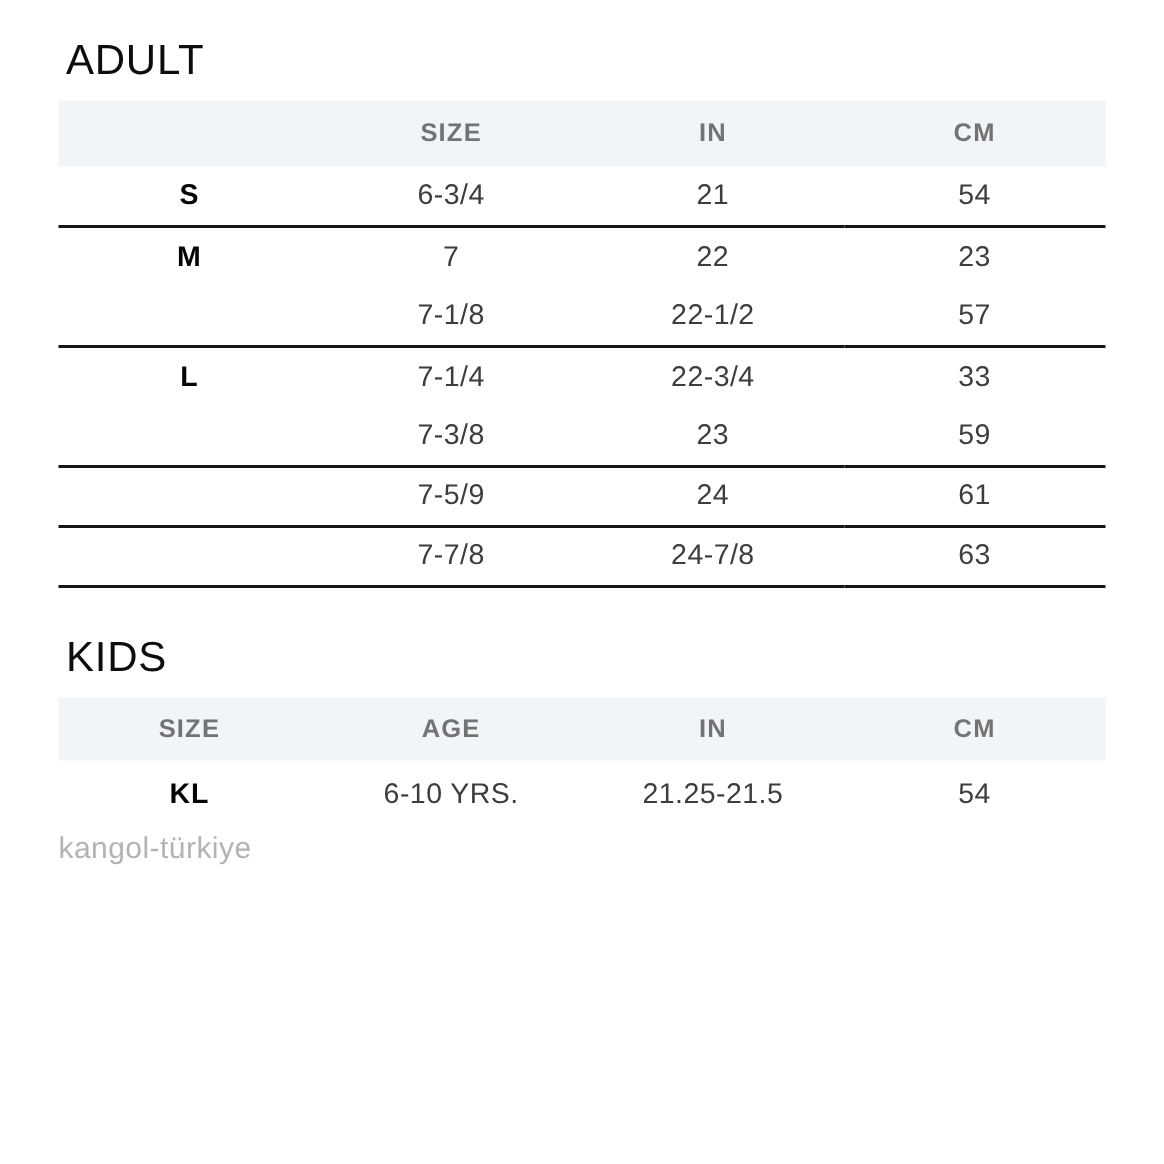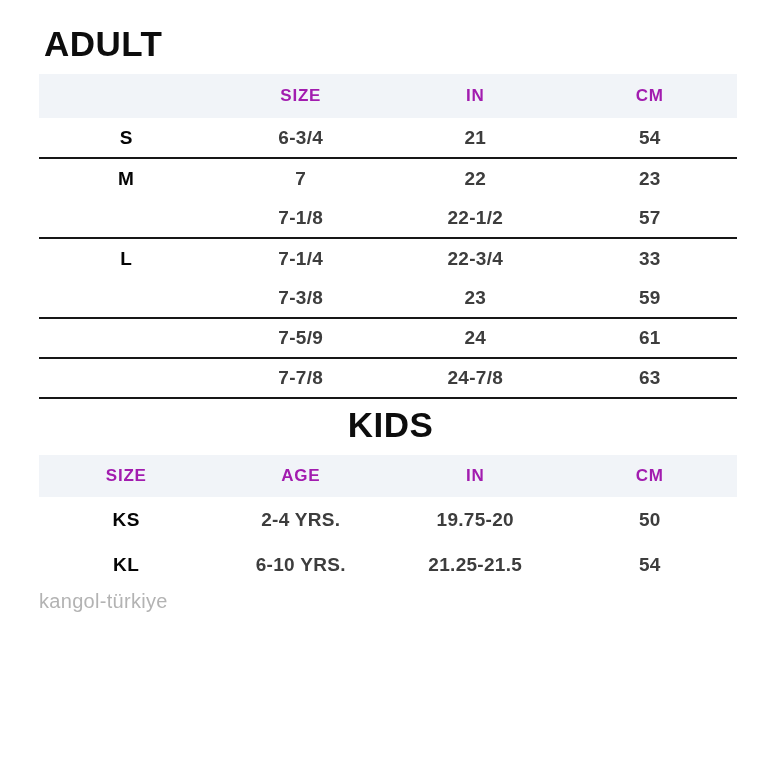--- a/index.html
+++ b/index.html
@@ -16,51 +16,50 @@
     width: 776px;
     height: 776px;
     background: var(--page-bg);
     font-family: "Liberation Sans", sans-serif;
     overflow: hidden;
   }
   .page {
     padding: 26px 39px 0 39px;
   }
   .section-title {
-    font-size: 35px;
-    font-weight: bold;
+    font-size: 28px;
+    font-weight: normal;
     color: var(--heading-color);
     letter-spacing: 0.5px;
     margin: 0 0 13px 5px;
     line-height: 1;
   }
   .kids-title {
-    margin-top: 8px;
-    text-align: center;
+    margin-top: 32px;
   }
   table {
     width: 100%;
     border-collapse: collapse;
     table-layout: fixed;
   }
   thead th {
     background: var(--header-bg);
     height: 44px;
     font-size: 17px;
     font-weight: bold;
-    color: #a21caf;
+    color: #737373;
     letter-spacing: 0.8px;
     text-align: center;
     padding: 0;
   }
   tbody td {
     height: 40px;
     text-align: center;
     font-size: 19px;
-    font-weight: bold;
+    font-weight: normal;
     color: var(--data-color);
     letter-spacing: 0.3px;
     padding: 0;
   }
   tbody.group {
     border-bottom: 2px solid var(--line-color);
   }
   td.lbl {
     font-weight: bold;
     color: #050505;
@@ -153,26 +152,20 @@
     <thead>
       <tr id="kids-head-row">
           <th>SIZE</th>
           <th>AGE</th>
           <th>IN</th>
           <th>CM</th>
         </tr>
     </thead>
     <tbody id="kids-body">
         <tr>
-          <td class="lbl">KS</td>
-          <td>2-4 YRS.</td>
-          <td>19.75-20</td>
-          <td>50</td>
-        </tr>
-        <tr>
           <td class="lbl">KL</td>
           <td>6-10 YRS.</td>
           <td>21.25-21.5</td>
           <td>54</td>
         </tr>
       </tbody>
   </table>
 
   <div class="footer">kangol-türkiye</div>
 

